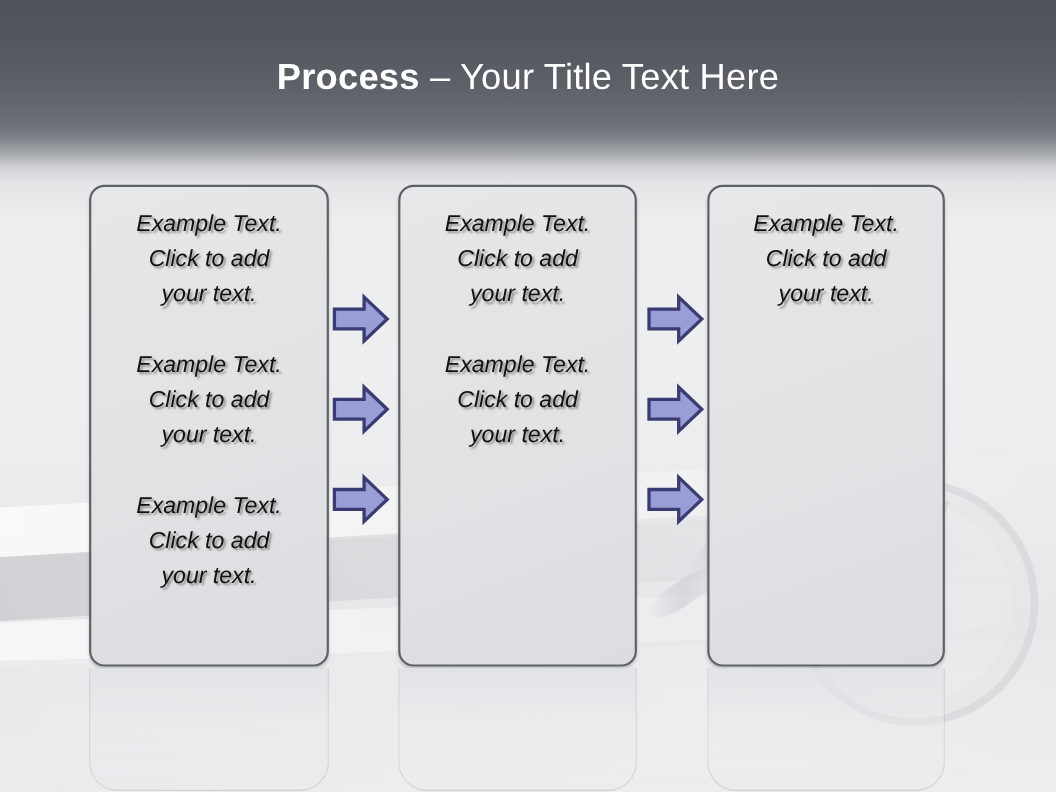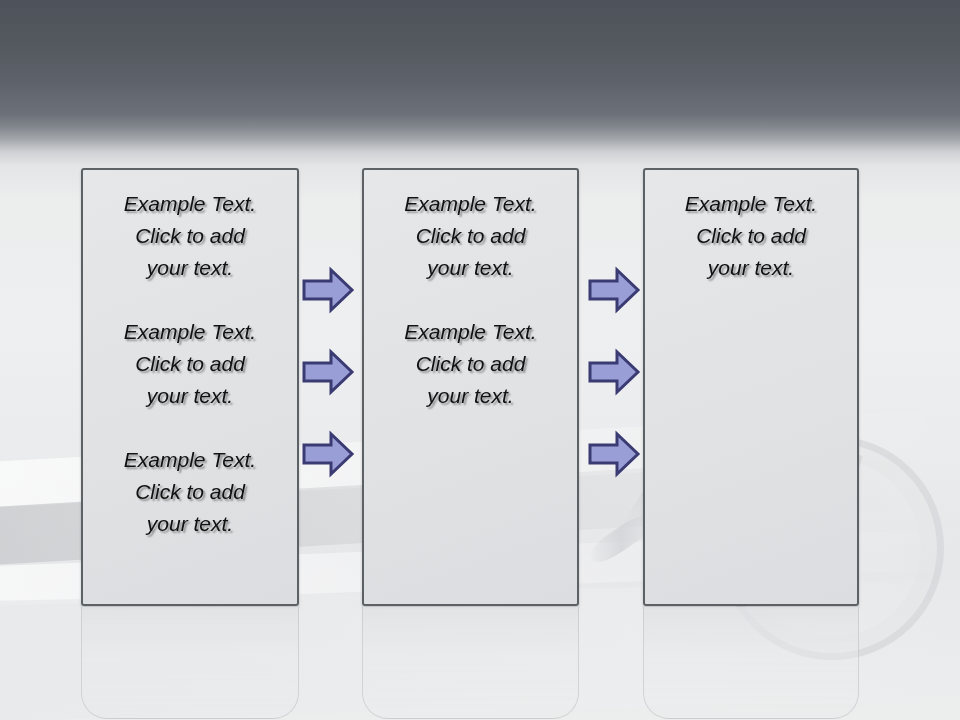--- a/index.html
+++ b/index.html
@@ -134,21 +134,21 @@
     white-space: nowrap;
   }
   .title-strong { font-weight: bold; }
   .title-rest   { font-weight: normal; }
 
   
   .box {
     position: absolute;
     box-sizing: border-box;
     border: 2.5px solid #5c6166;
-    border-radius: 3px;
+    border-radius: 14px;
     background: linear-gradient(160deg, #e6e7e9 0%, #e1e2e4 55%, #dcdde0 100%);
     box-shadow: 0 2px 3px rgba(0,0,0,.18);
     padding: 18px 12px 12px;
     text-align: center;
   }
   .box-1 { left: 81px;  top: 168px; width: 218px; height: 438px; }
   .box-2 { left: 362px; top: 168px; width: 217px; height: 438px; }
   .box-3 { left: 643px; top: 168px; width: 216px; height: 438px; }
 
   .para {
@@ -199,20 +199,21 @@
 
   <div class="bg-base"></div>
   <div class="swoosh swoosh-a"></div>
   <div class="swoosh swoosh-b"></div>
   <div class="swoosh swoosh-c"></div>
   <div class="swoosh swoosh-d"></div>
   <div class="watermark"></div>
   <div class="wm-streak"></div>
   <div class="wm-streak2"></div>
 
+  <div class="title"><span class="title-strong">Process</span><span class="title-rest"> – Your Title Text Here</span></div>
 
   <div class="box box-1">
     <p class="para">Example Text.
 Click  to add
 your text.</p>
     <p class="para">Example Text.
 Click  to add
 your text.</p>
     <p class="para">Example Text.
 Click  to add

